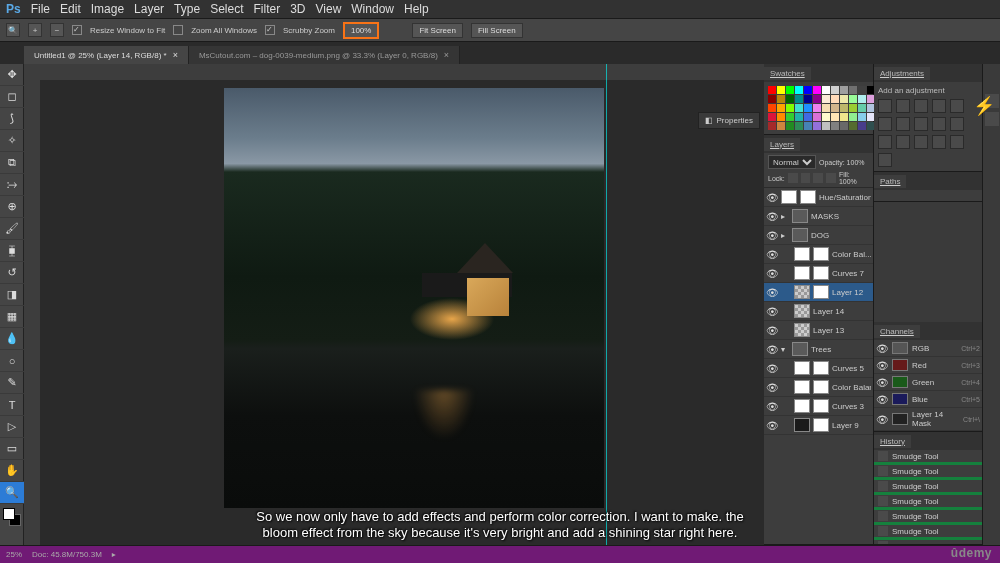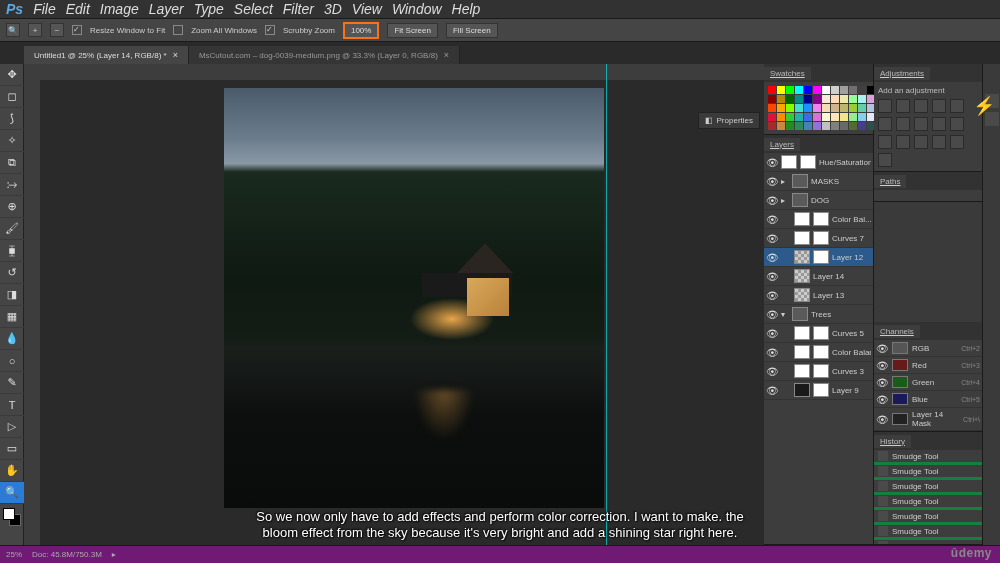--- a/index.html
+++ b/index.html
@@ -1,19 +1,19 @@
 <!DOCTYPE html>
 <html><head>
 <meta charset="utf-8">
 <style>
 * { margin: 0; padding: 0; box-sizing: border-box; font-family: "Segoe UI", Tahoma, sans-serif; }
 body { background: #2a2a2a; width: 1000px; height: 563px; overflow: hidden; color: #ccc; font-size: 9px; position: relative; }
 
 
-.menu-bar { height: 18px; background: #323232; display: flex; align-items: center; padding: 0 6px; gap: 10px; font-size: 14px; color: #ddd; font-style: italic; }
+.menu-bar { height: 18px; background: #323232; display: flex; align-items: center; padding: 0 6px; gap: 10px; font-size: 12px; color: #ddd; }
 .menu-bar span { cursor: default; }
 
 
 .options-bar { height: 24px; background: #454545; display: flex; align-items: center; padding: 0 6px; gap: 8px; font-size: 8px; border-top: 1px solid #1a1a1a; border-bottom: 1px solid #1a1a1a; }
 .opt-icon { width: 14px; height: 14px; background: #555; border: 1px solid #333; display: flex; align-items: center; justify-content: center; }
 .opt-check { width: 10px; height: 10px; border: 1px solid #888; display: inline-block; }
 .opt-check.checked::after { content: "✓"; font-size: 8px; line-height: 8px; display:block; }
 
 
 .tab-bar { height: 22px; background: #2a2a2a; display: flex; align-items: flex-end; padding-left: 24px; }
@@ -153,21 +153,21 @@
   <div class="opt-icon">🔍</div>
   <div class="opt-icon">+</div>
   <div class="opt-icon">−</div>
   <span class="opt-check checked"></span>
   <span>Resize Window to Fit</span>
   <span class="opt-check"></span>
   <span>Zoom All Windows</span>
   <span class="opt-check checked"></span>
   <span>Scrubby Zoom</span>
   <button style="background:#555;border:2px solid #f97316;color:#ddd;font-size:8px;padding:2px 6px;">100%</button>
-  <button style="background:#555;border:1px solid #333;color:#ddd;font-size:8px;padding:2px 6px;">Fit Screen</button>
+  <button style="background:#555;border:1px solid #333;color:#ddd;font-size:8px;padding:2px 6px;margin-left:25px;">Fit Screen</button>
   <button style="background:#555;border:1px solid #333;color:#ddd;font-size:8px;padding:2px 6px;">Fill Screen</button>
 </div>
 
 <div class="tab-bar">
   <div class="tab">
     <span>Untitled1 @ 25% (Layer 14, RGB/8) *</span>
     <span class="tab-close">×</span>
   </div>
   <div class="tab inactive">
     <span>MsCutout.com – dog-0039-medium.png @ 33.3% (Layer 0, RGB/8)</span>
@@ -291,20 +291,34 @@
               <div class="swatch" style="background: rgb(72, 61, 139);"></div>
               <div class="swatch" style="background: rgb(47, 79, 79);"></div>
             </div>
         </div>
       </div>
 
       <div class="panel layers-panel">
         <div class="panel-tabs">
             <div class="panel-tab active">Layers</div>
           </div>
+        <div class="layers-controls">
+          <div class="layers-row1">
+            <select><option>Normal</option></select>
+            <span style="font-size:7px;">Opacity: 100%</span>
+          </div>
+          <div class="lock-row">
+            <span>Lock:</span>
+            <div class="lock-icon"></div>
+            <div class="lock-icon"></div>
+            <div class="lock-icon"></div>
+            <div class="lock-icon"></div>
+            <span style="font-size:7px;margin-left:auto;">Fill: 100%</span>
+          </div>
+        </div>
         <div class="layerlist" id="layerlist">
             <div class="layer-item">
               <span class="eye">👁</span>
               <span class="layer-thumb white"></span>
               <span class="layer-thumb white"></span>
               <span class="layer-name">Hue/Saturation 1</span>
             </div>
             <div class="layer-item">
               <span class="eye">👁</span>
               <span class="group-toggle">▸</span>

